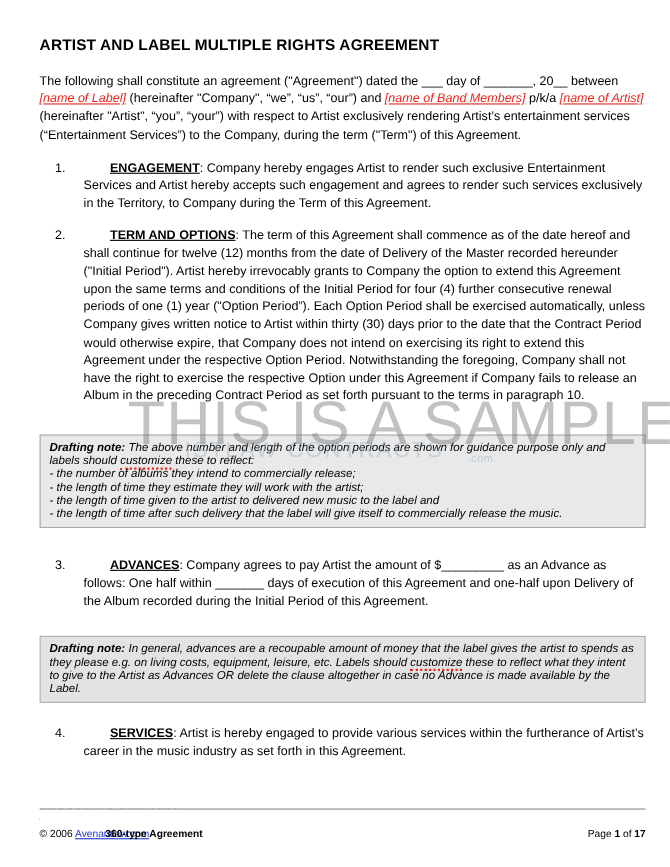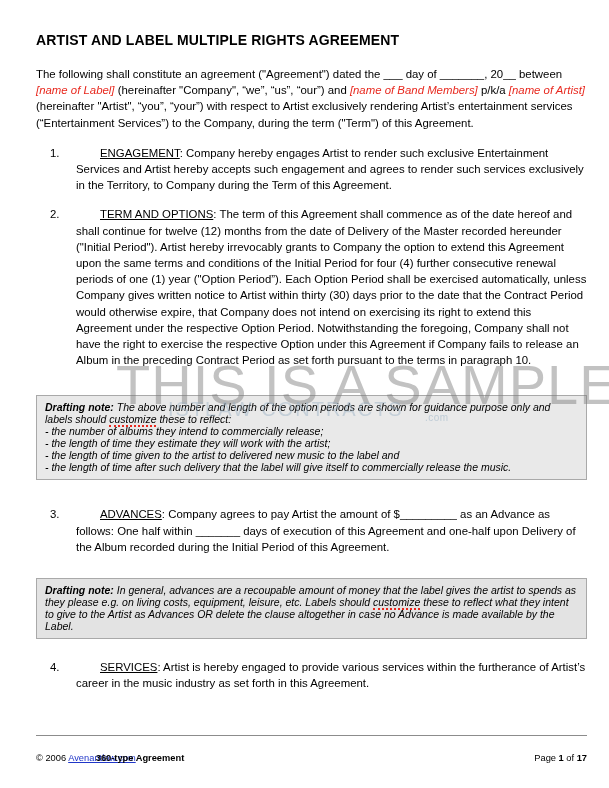--- a/index.html
+++ b/index.html
@@ -87,20 +87,21 @@
   .para {
     font-size: 11.4px;
     line-height: 16.2px;
     margin: 0;
     text-align: left;
   }
   .intro { margin-bottom: 14px; }
   .redital {
     color: #e8281e;
     font-style: italic;
+    text-decoration: underline;
   }
 
   
   ol.numlist {
     margin: 0;
     padding: 0;
     list-style: none;
   }
   ol.numlist > li {
     position: relative;
@@ -110,21 +111,21 @@
     line-height: 16.2px;
   }
   ol.numlist > li > .marker {
     position: absolute;
     left: 14px;
     top: 0;
     width: 22px;
     font-size: 11.4px;
   }
   .clause-title {
-    font-weight: normal;
+    font-weight: bold;
     text-decoration: underline;
     padding-left: 24px;
   }
 
   
   .note-box {
     border: 1px solid #a9a9a9;
     background: #e3e3e3;
     padding: 5px 7px 6px 8px;
     margin: 0;

